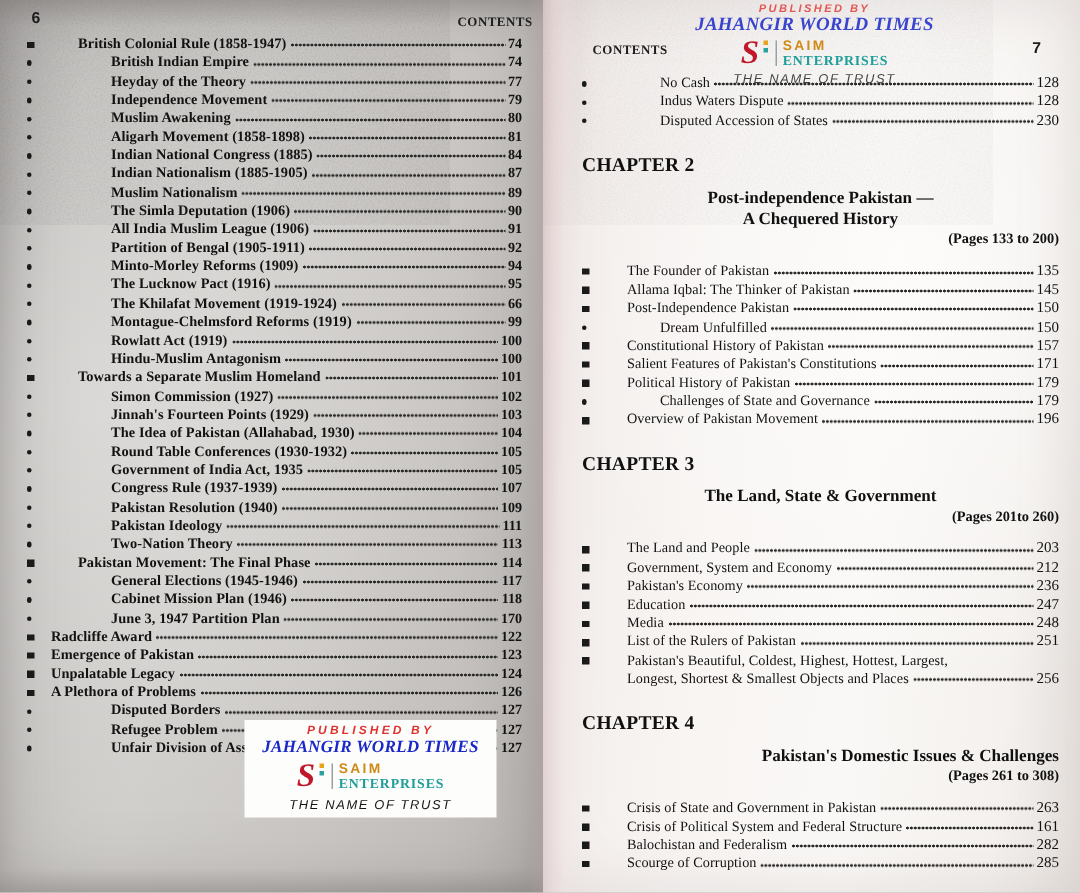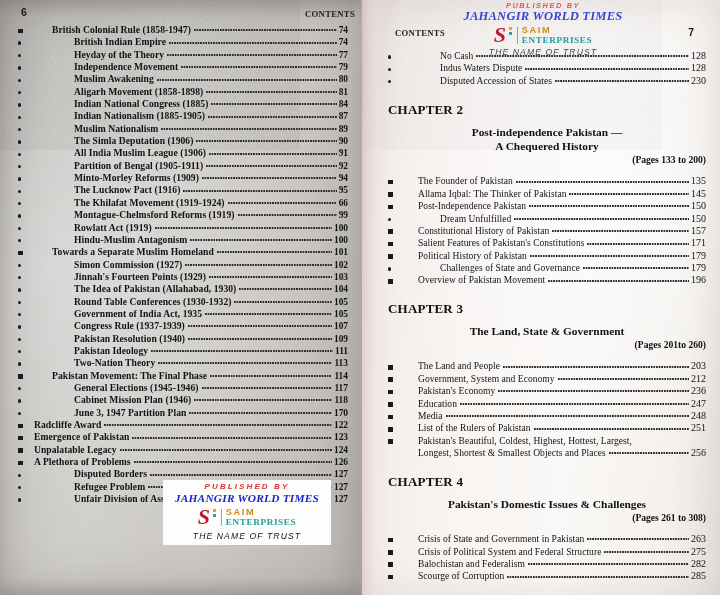--- a/index.html
+++ b/index.html
@@ -533,34 +533,34 @@
           <span class="pg"></span>
         </div>
         <div class="row r2">
           <span class="bul" style="width: 30px;"></span>
           <span class="ttl">Longest, Shortest &amp; Smallest Objects and Places</span>
           <span class="lead"></span>
           <span class="pg">256</span>
         </div>
         <div style="height: 14px;"></div>
         <div class="chapnum">CHAPTER 4</div>
-        <div class="chaptitle" style="margin-top: 8px;">Pakistan's Domestic Issues &amp; Challenges</div>
+        <div class="chaptitle" style="margin-top: 8px; text-align: right;">Pakistan's Domestic Issues &amp; Challenges</div>
         <div class="chappages">(Pages 261 to 308)</div>
         <div style="height: 10px;"></div>
         <div class="row r1">
           <span class="bul"><span class="sq"></span></span>
           <span class="ttl">Crisis of State and Government in Pakistan</span>
           <span class="lead"></span>
           <span class="pg">263</span>
         </div>
         <div class="row r1">
           <span class="bul"><span class="sq"></span></span>
           <span class="ttl">Crisis of Political System and Federal Structure</span>
           <span class="lead"></span>
-          <span class="pg">275</span>
+          <span class="pg">161</span>
         </div>
         <div class="row r1">
           <span class="bul"><span class="sq"></span></span>
           <span class="ttl">Balochistan and Federalism</span>
           <span class="lead"></span>
           <span class="pg">282</span>
         </div>
         <div class="row r1">
           <span class="bul"><span class="sq"></span></span>
           <span class="ttl">Scourge of Corruption</span>

